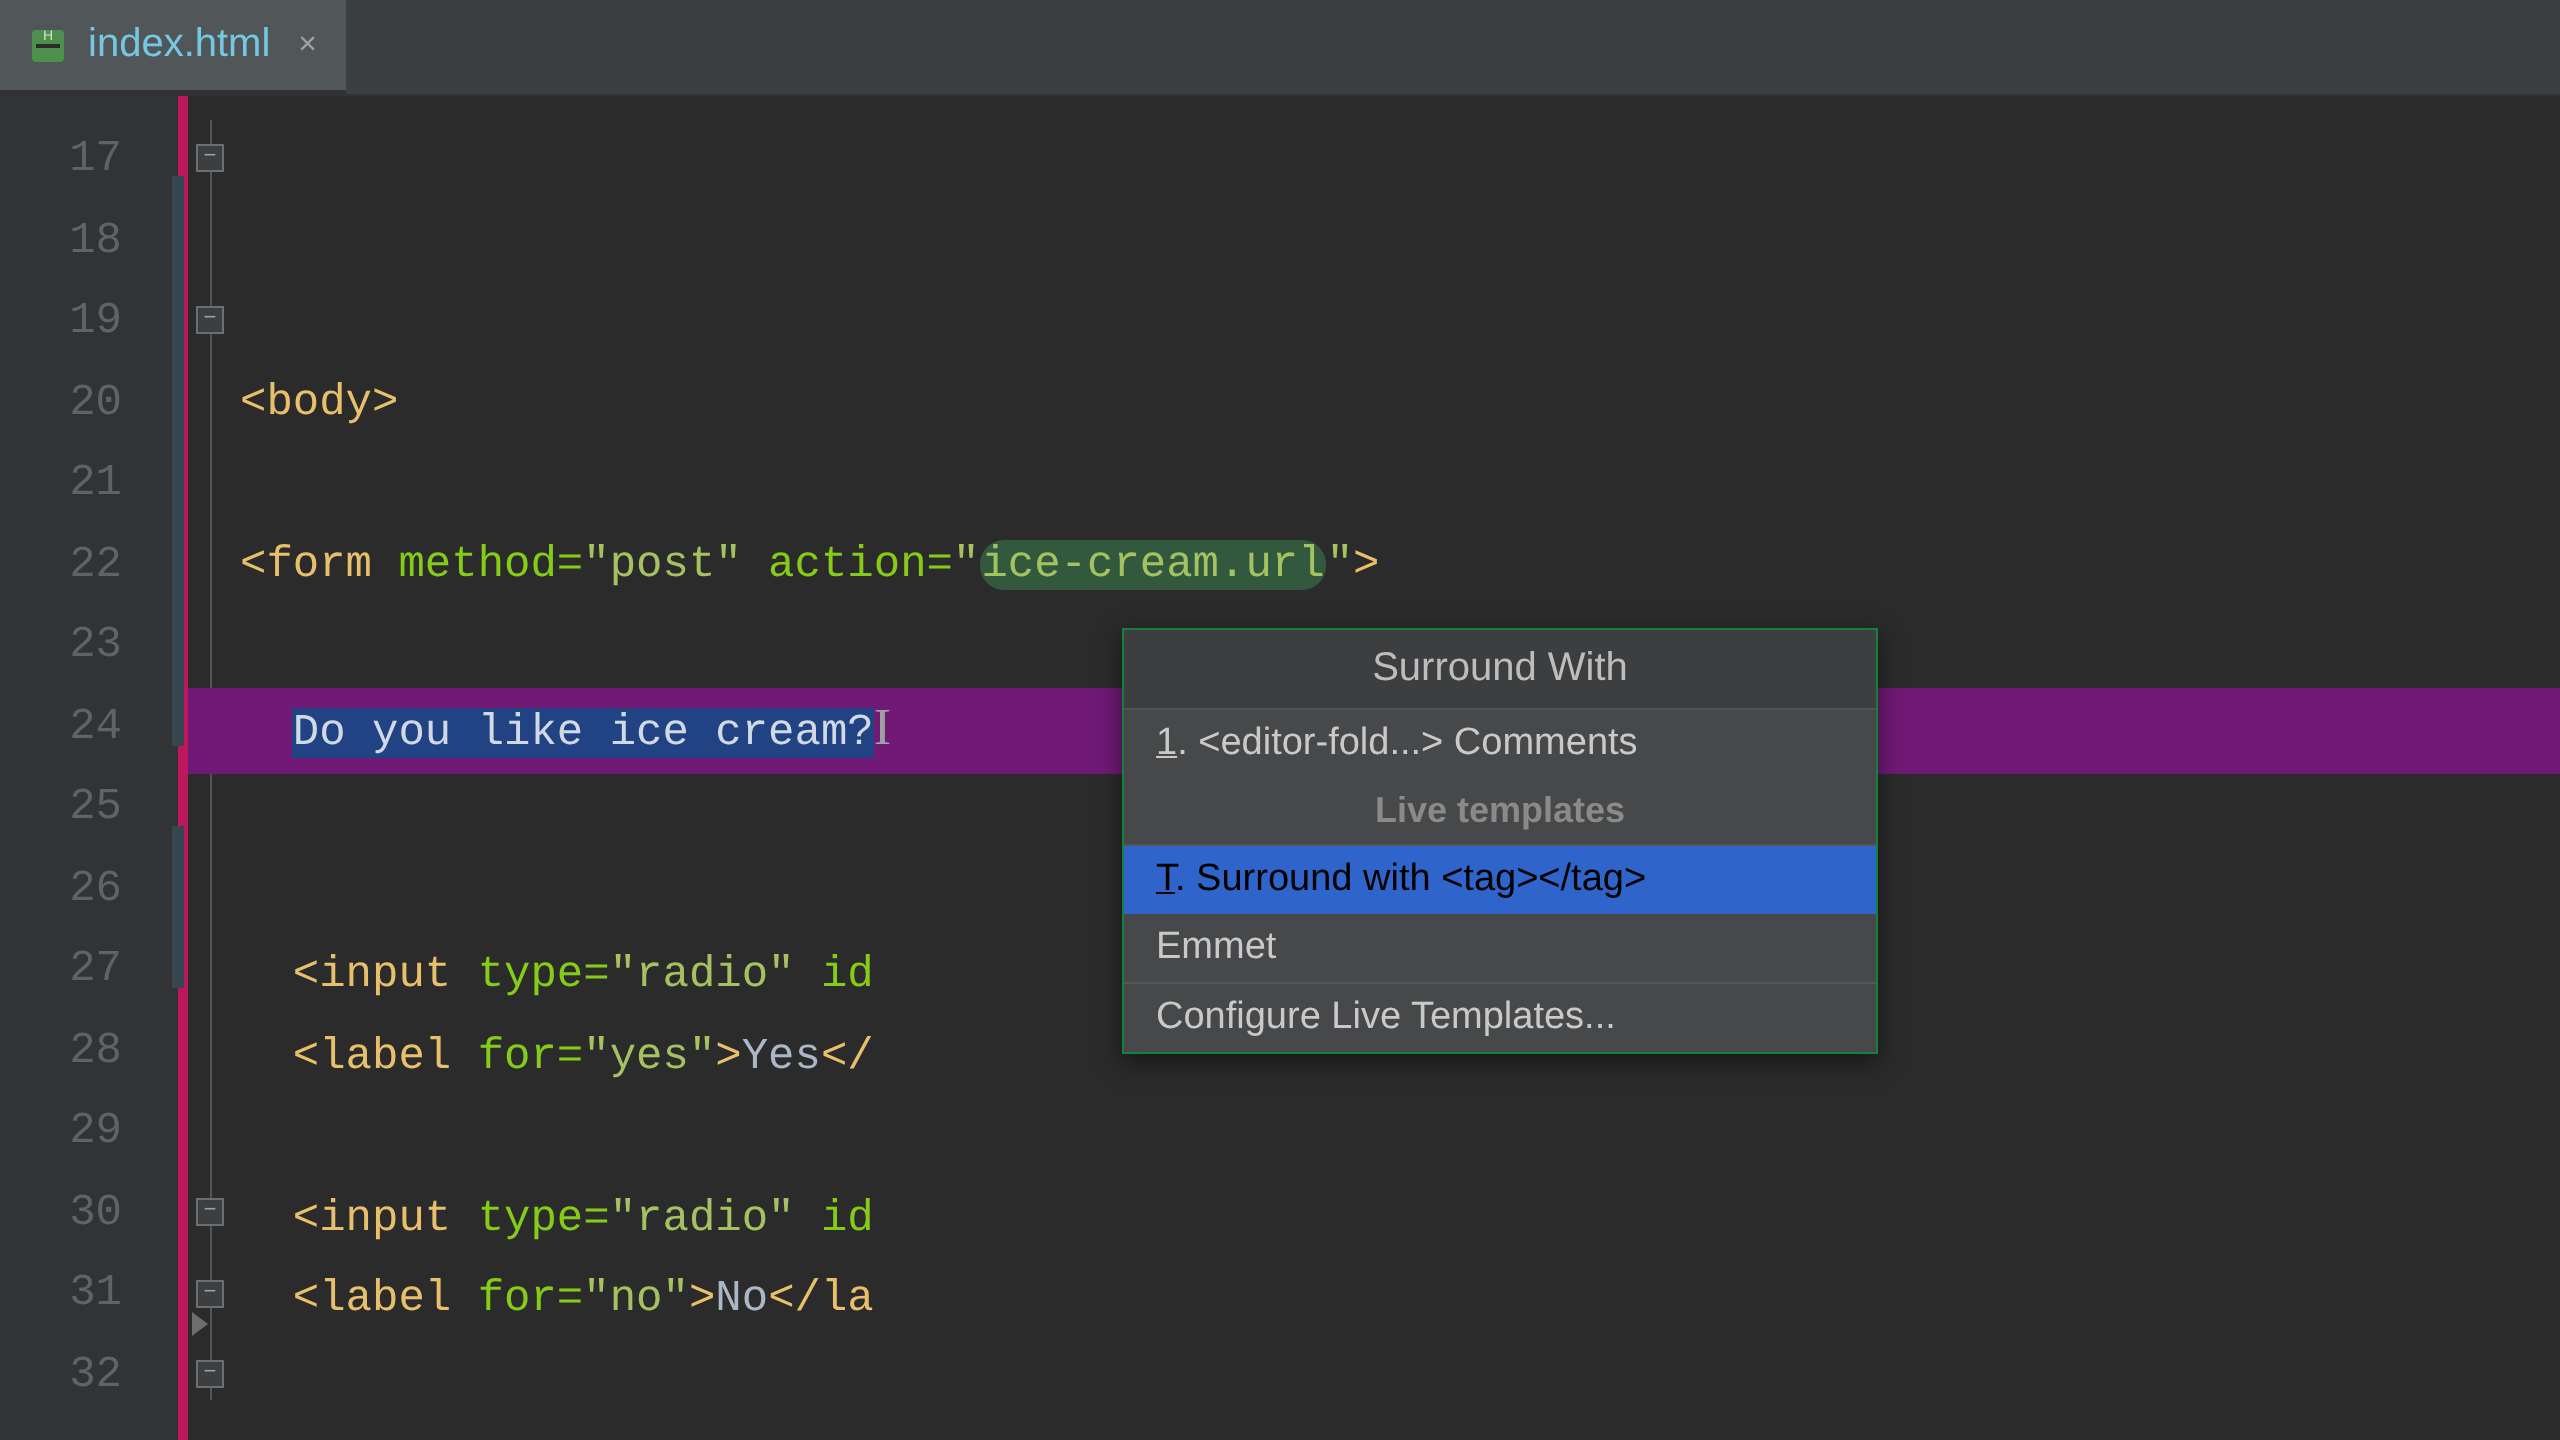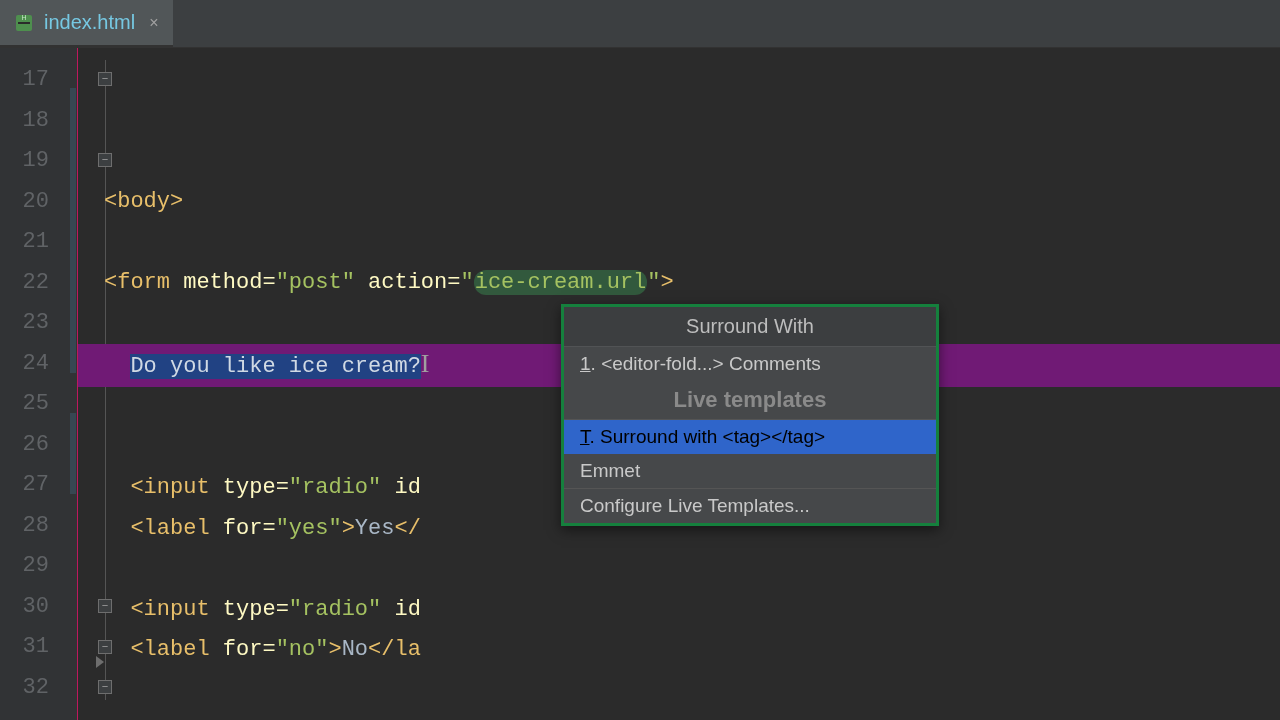--- a/index.html
+++ b/index.html
@@ -41,30 +41,30 @@
     font-size: 16px;
     margin-left: 4px;
   }
   .editor {
     display: flex;
     height: calc(100% - 48px);
     background: #2b2b2b;
     position: relative;
   }
   .gutter {
-    width: 78px;
+    width: 94px;
     background: #313335;
     padding-top: 12px;
     text-align: right;
     color: #606366;
     font-family: 'Consolas', 'Courier New', monospace;
     font-size: 22px;
     line-height: 40.5px;
     user-select: none;
-    border-right: 1px solid #be185d;
+    border-right: 5px solid #be185d;
   }
   .gutter .ln { padding-right: 28px; position: relative; height: 40.5px; }
   .fold-marks {
     position: absolute;
     left: 94px;
     top: 12px;
     width: 14px;
   }
   .fold {
     position: absolute;
@@ -104,44 +104,44 @@
     color: #a9b7c6;
     position: relative;
   }
   .change-mark {
     position: absolute;
     left: -8px;
     width: 6px;
     background: #374752;
   }
   .tag { color: #e8bf6a; }
-  .attr { color: #fef9c3; }
+  .attr { color: #84cc16; }
   .val { color: #a5c261; }
   .text { color: #a9b7c6; }
   .hl-bg { background: #32593d; border-radius: 12px; padding: 0 1px;}
   .sel { background: #214283; color: #d0d9e4; }
   .caret-ibeam {
     font-family: serif;
     color: #a0a0a0;
     font-size: 26px;
   }
   .current-line {
     background: #701a75;
     display: block;
     margin-left: -26px;
     padding-left: 26px;
     margin-right: 0;
   }
   .popup {
     position: absolute;
     left: 561px;
-    top: 256px;
+    top: 266px;
     width: 378px;
     background: #46484a;
-    border: 3px solid #15803d;
+    border: 1px solid #15803d;
     box-shadow: 0 4px 12px rgba(0,0,0,0.5);
     font-family: 'Segoe UI', sans-serif;
     font-size: 19px;
   }
   .popup-header {
     text-align: center;
     padding: 8px 0;
     color: #bdbdbd;
     font-size: 20px;
     background: #3c3e40;
@@ -151,21 +151,21 @@
     padding: 6px 16px;
     color: #c9c9c9;
     cursor: pointer;
   }
   .popup-item .underline { text-decoration: underline; }
   .popup-section {
     text-align: center;
     padding: 6px 0;
     color: #8a8a8a;
     font-weight: bold;
-    font-size: 22px;
+    font-size: 18px;
   }
   .popup-item.selected {
     background: #2f65ca;
     color: #000000;
   }
   .popup-divider {
     height: 1px;
     background: #555;
   }
 </style>

